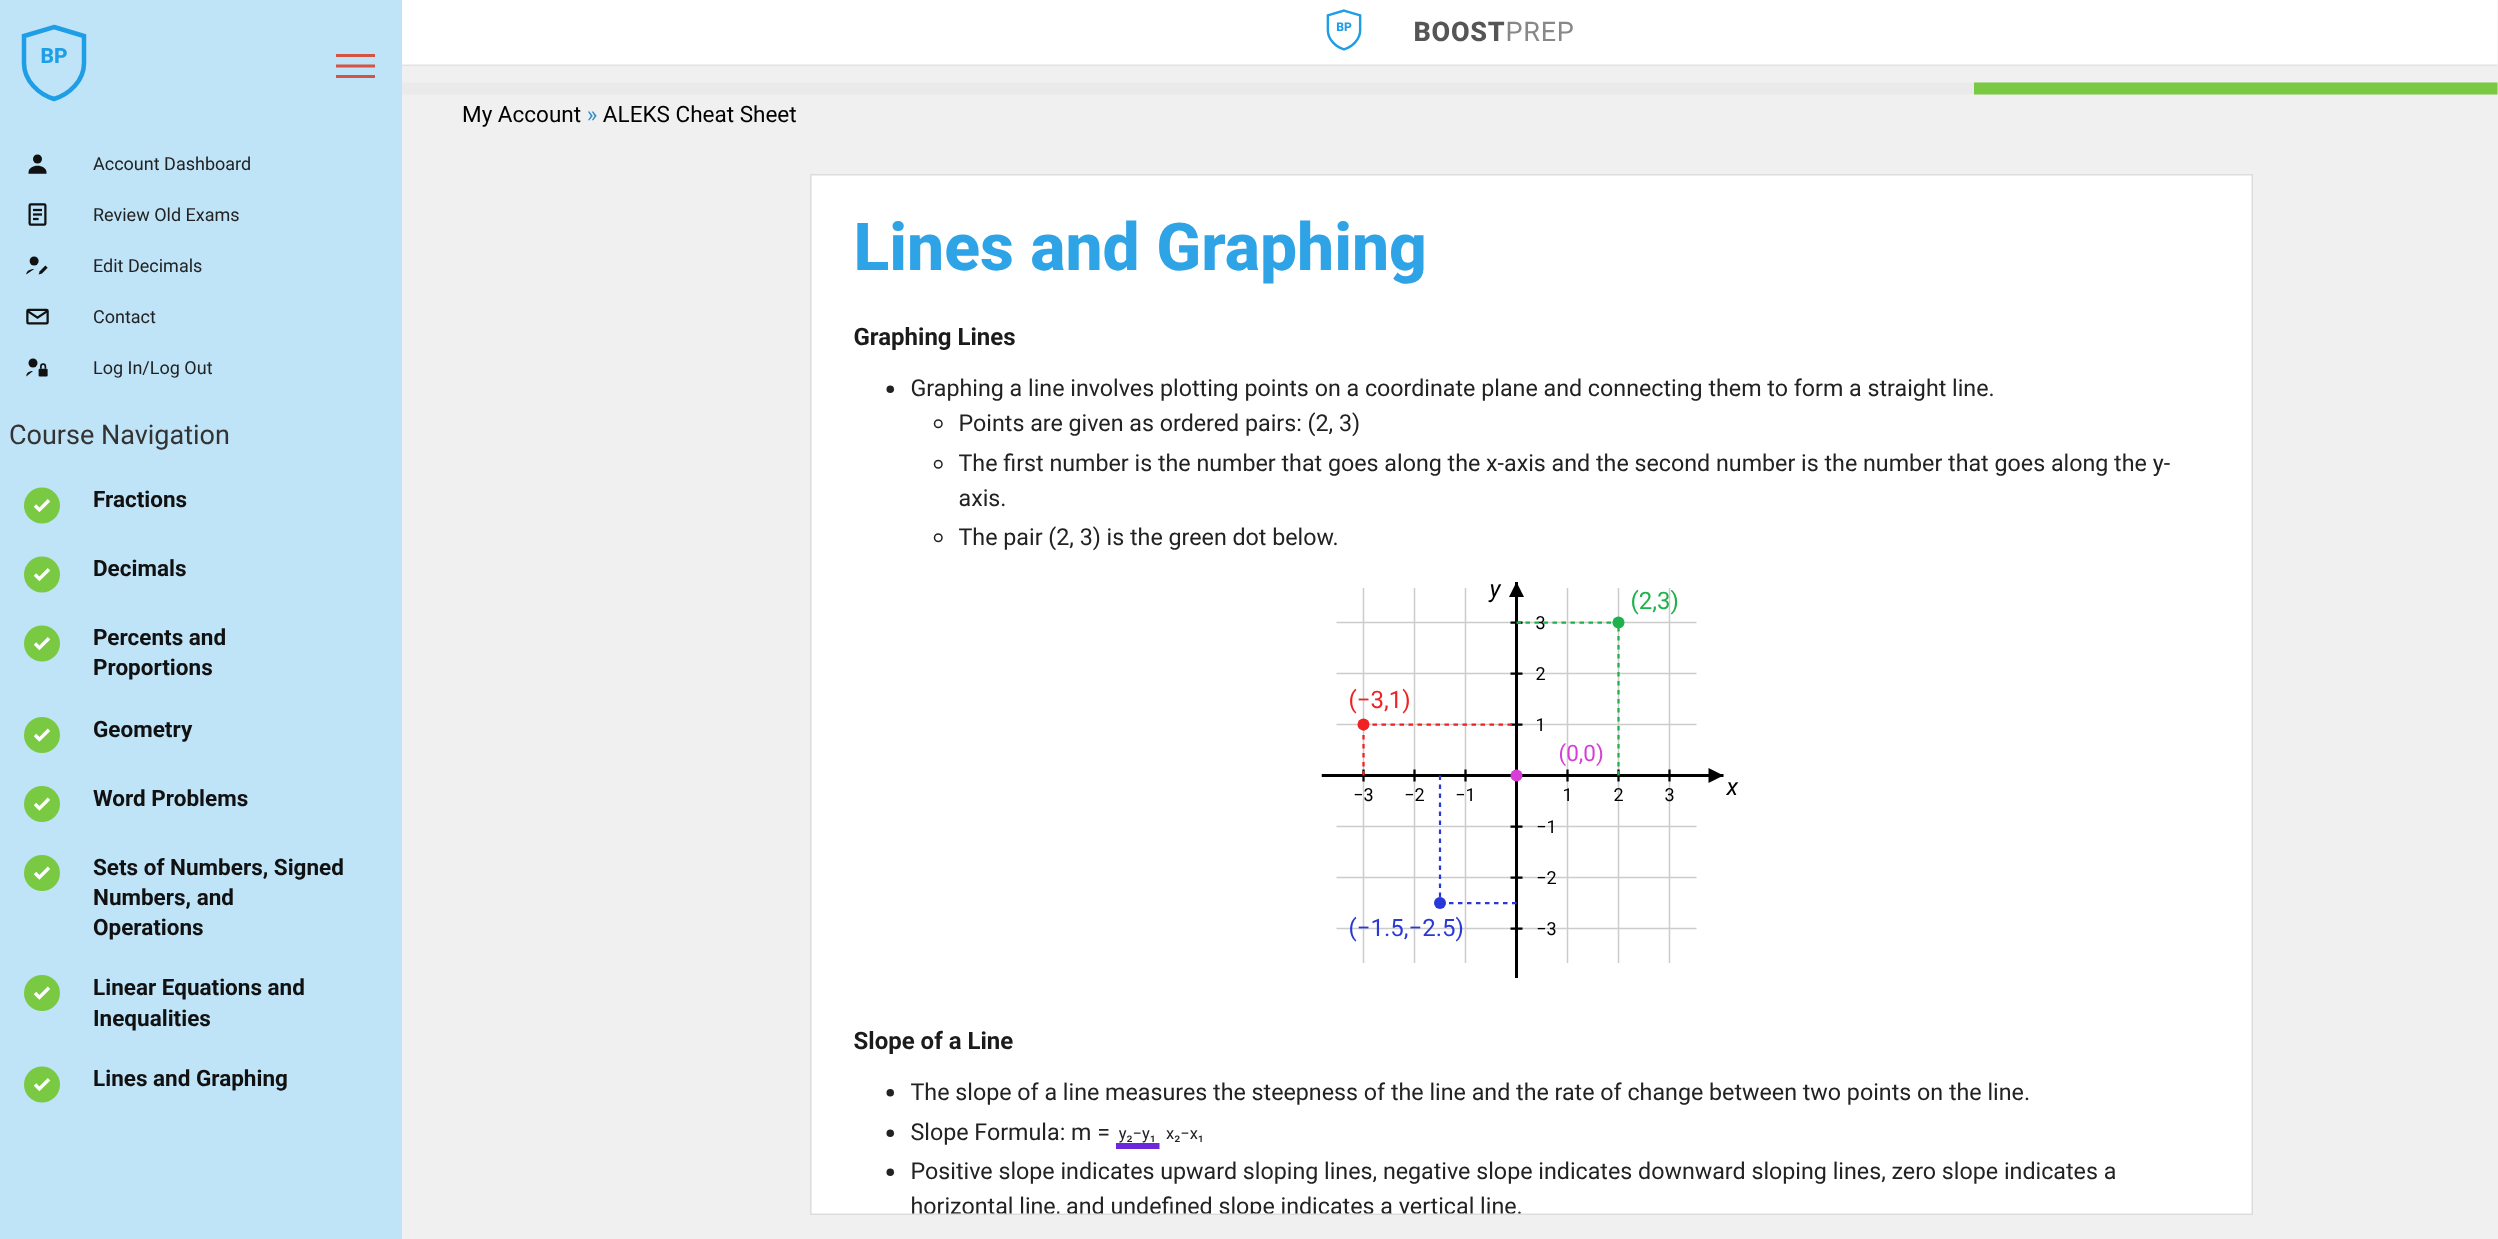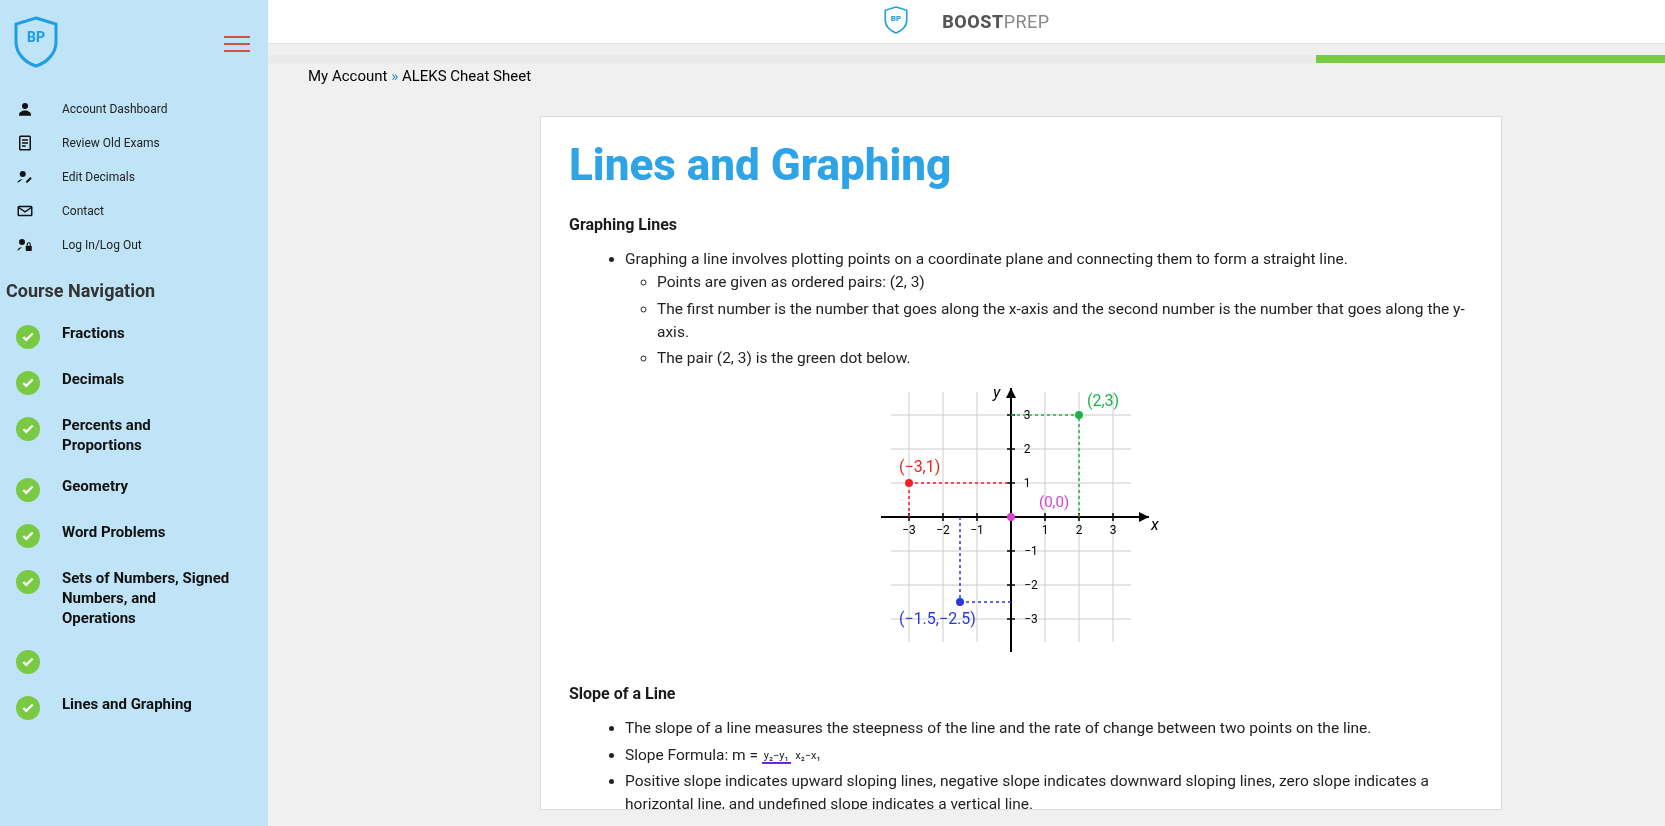--- a/index.html
+++ b/index.html
@@ -47,21 +47,21 @@
   align-items: center;
   gap: 28px;
   padding: 8px 16px 8px 16px;
   font-size: 12px;
   color: #222;
   cursor: pointer;
 }
 .sidebar-nav-item .icon { width: 18px; height: 18px; font-size: 16px; color: #111; }
 .sidebar-section-heading {
   font-size: 18px;
-  font-weight: 700;
+  font-weight: 400;
   padding: 18px 12px 12px 6px;
 }
 .course-item {
   display: flex;
   align-items: flex-start;
   gap: 22px;
   padding: 10px 16px 10px 16px;
   cursor: pointer;
 }
 .course-check {
@@ -130,38 +130,38 @@
 }
 .content-card h2 {
   font-size: 16px;
   font-weight: 700;
   color: #1b1b1b;
   margin-bottom: 14px;
   margin-top: 8px;
 }
 .content-card ul {
   list-style: disc;
-  margin-left: 56px;
+  margin-left: 38px;
   font-size: 15.5px;
   line-height: 1.5;
   color: #222;
 }
 .content-card ul ul {
   list-style: circle;
   margin-left: 32px;
 }
 .content-card li { margin-bottom: 3px; }
 .graph-container {
   display: flex;
   justify-content: center;
   margin: 12px 0 12px 0;
 }
 .slope-formula { display: inline-block; vertical-align: middle; }
 .frac { display: inline-block; text-align: center; font-size: 11px; vertical-align: middle; line-height:1; }
-.frac .num { border-bottom: 2px solid #6d28d9; padding: 0 2px; }
+.frac .num { border-bottom: 4px solid #6d28d9; padding: 0 2px; }
 .frac .den { padding: 0 2px; }
 </style>
 </head>
 <body>
 
 <div class="sidebar">
   <div class="sidebar-top">
     <span>
       <svg class="logo-shield" viewBox="0 0 48 52">
         <path d="M24 2 L44 8 V26 C44 38 34 47 24 50 C14 47 4 38 4 26 V8 Z" fill="none" stroke="#1e9ee6" stroke-width="3"></path>
@@ -275,20 +275,21 @@
         </svg>
       </span>
     <span class="course-label">Sets of Numbers, Signed Numbers, and Operations</span>
   </div>
   <div class="course-item">
     <span class="course-check">
         <svg viewBox="0 0 24 24" fill="none" stroke="#fff" stroke-width="4">
           <path d="M4 12l5 5L20 6"></path>
         </svg>
       </span>
+    <span class="course-label">Linear Equations and Inequalities</span>
   </div>
   <div class="course-item">
     <span class="course-check">
         <svg viewBox="0 0 24 24" fill="none" stroke="#fff" stroke-width="4">
           <path d="M4 12l5 5L20 6"></path>
         </svg>
       </span>
     <span class="course-label">Lines and Graphing</span>
   </div>
 </div>

